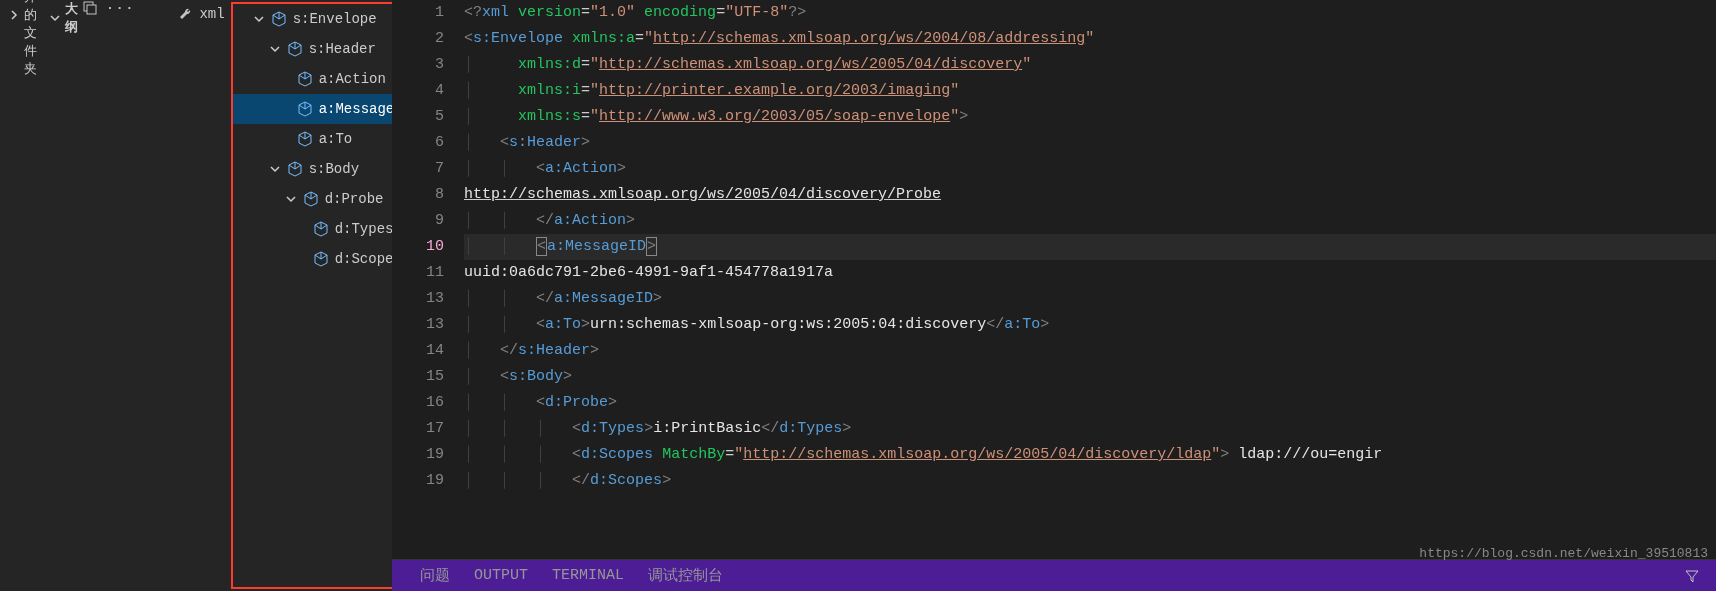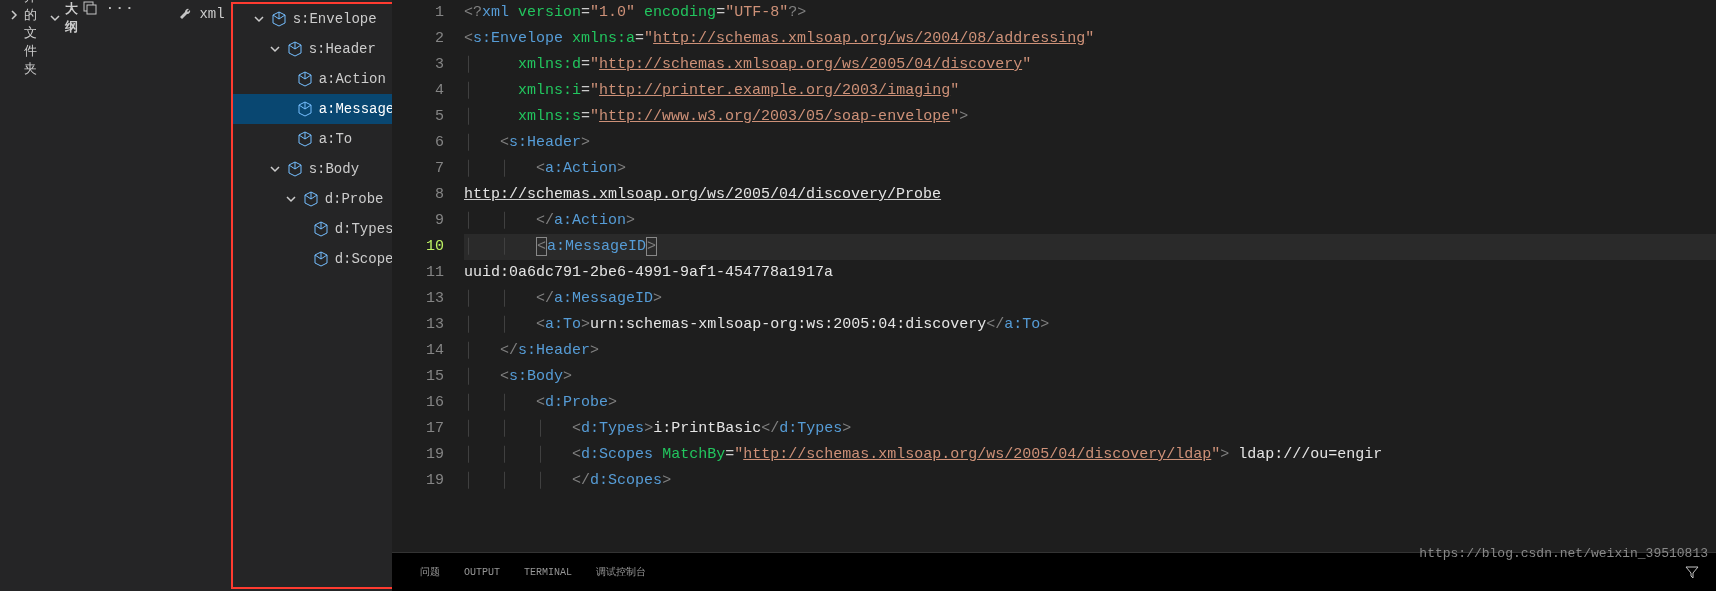--- a/index.html
+++ b/index.html
@@ -15,31 +15,31 @@
 .outline-box{border:2px solid #ff3b30;margin:2px 6px 2px 6px}
 .tree-item{display:flex;align-items:center;height:30px;cursor:pointer}
 .tree-item.selected{background:#094771;color:#ffffff}
 .cube-icon{width:16px;height:16px;margin-right:6px;flex-shrink:0;color:#75beff}
 .xml-header{display:flex;align-items:center;height:30px;padding:0 8px;font-weight:bold;font-size:13px;margin-top:80px}
 .xml-item{display:flex;align-items:center;height:30px;padding-left:24px;cursor:pointer}
 .code-icon{width:16px;height:16px;margin-right:6px}
 .editor{flex:1;display:flex;flex-direction:column;background:#1e1e1e;position:relative;overflow:hidden}
 .code-area{flex:1;display:flex;overflow:hidden}
 .gutter{width:72px;background:#1e1e1e;text-align:right;padding-right:20px;color:#858585;line-height:26px;font-size:15px}
-.gutter .current{color:#bef264}
+.gutter .current{color:#f9a8d4}
 .code{flex:1;line-height:26px;font-size:15px;white-space:pre;position:relative;overflow:hidden}
 .bracket{color:#808080}
 .tag{color:#569cd6}
 .attr{color:#22c55e}
 .string{color:#ce9178}
 .link{color:#ce9178;text-decoration:underline}
 .text{color:#e5e5e5}
 .indent-guide{color:#404040}
 .bracket-match{border:1px solid #888}
-.panel-tabs{height:39px;display:flex;align-items:center;padding-left:28px;gap:24px;background:#000000;border-top:1px solid #333;font-size:10px;color:#969696}
+.panel-tabs{height:32px;display:flex;align-items:center;padding-left:28px;gap:24px;background:#4c1d95;border-top:1px solid #333;font-size:15px;color:#969696}
 .panel-tab{cursor:pointer}
 .watermark{position:absolute;bottom:30px;right:8px;color:#888;font-size:13px}
 svg{display:block}
 .dim{color:#888}
 </style>
 </head>
 <body>
 
 <div class="sidebar">
   <div class="section-header">

